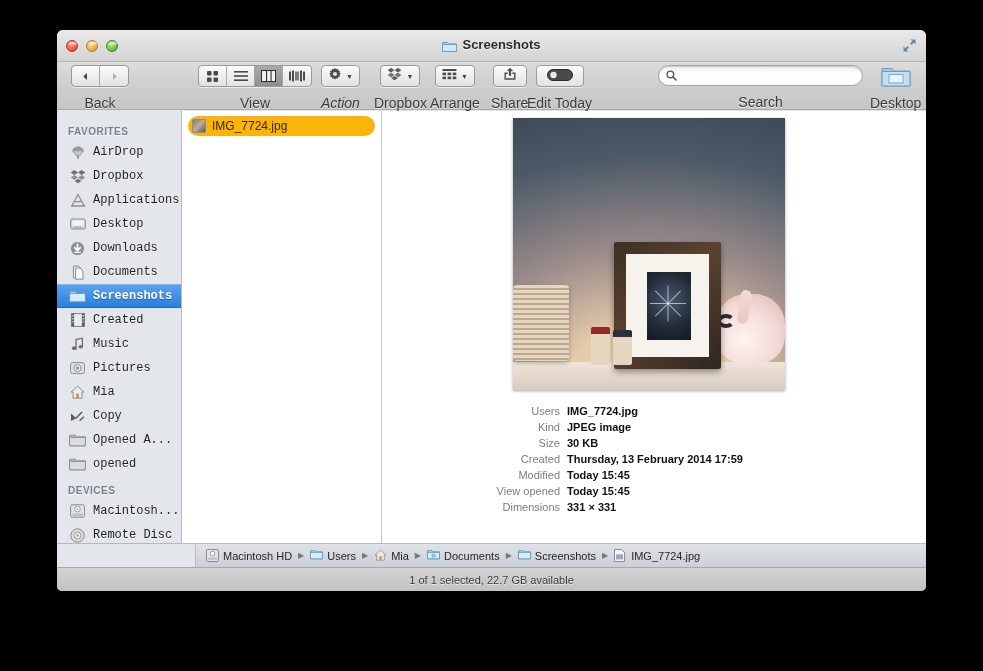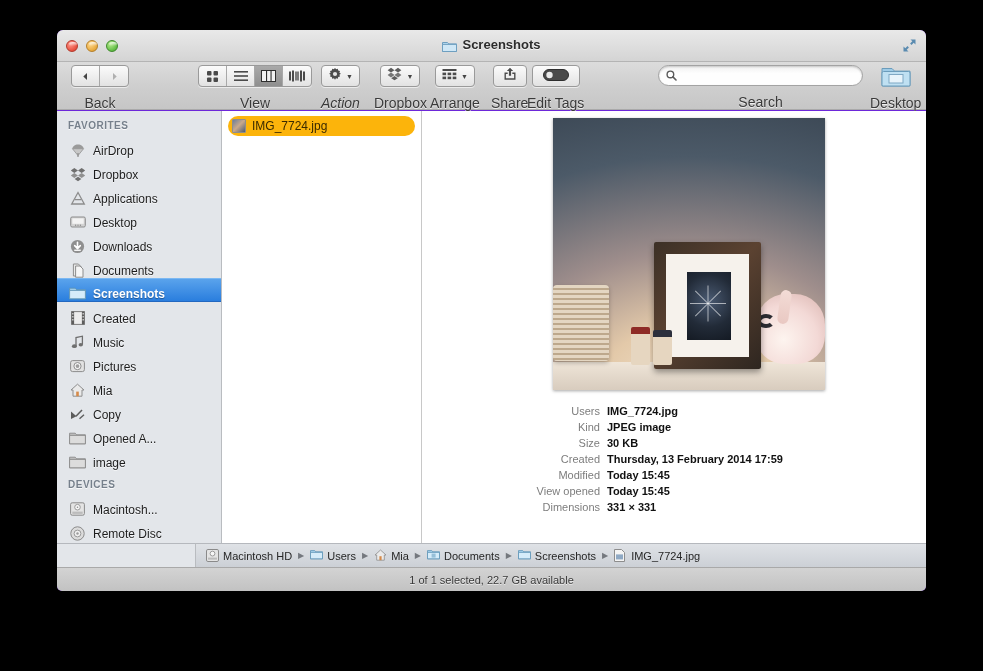--- a/index.html
+++ b/index.html
@@ -11,21 +11,21 @@
   }
 
   
   #finder-window {
     position: absolute;
     left: 57px; top: 30px;
     width: 869px; height: 561px;
     border-radius: 6px 6px 5px 5px;
     box-shadow: 0 8px 26px rgba(0,0,0,.85), 0 0 0 1px rgba(0,0,0,.55);
     overflow: hidden;
-    background: #6d28d9;
+    background: #e5e5e5;
   }
 
   
   #titlebar {
     height: 32px;
     background: linear-gradient(to bottom, #e9e9e9 0%, #d4d4d4 100%);
     border-bottom: 1px solid #b4b4b4;
     position: relative;
   }
   .traffic { position: absolute; top: 10px; width: 12px; height: 12px; border-radius: 50%; }
@@ -88,34 +88,35 @@
     border: none; background: transparent; outline: none;
     font-size: 11px; width: 170px; margin-left: 4px;
     font-family: "Liberation Sans", sans-serif;
   }
 
   
   #body-area { position: absolute; top: 81px; left: 0; right: 0; bottom: 48px; display: flex; }
 
   
   #sidebar {
-    width: 165px; background: #e3e6ea;
+    width: 125px; background: #e3e6ea;
     border-right: 1px solid #b9bcc0;
-    padding-top: 4px; overflow: hidden;
+    padding-top: 10px; overflow: hidden;
   }
   .sb-header {
     font-size: 10px; font-weight: bold; color: #76808c;
     letter-spacing: .5px; padding: 5px 0 3px 11px;
     text-shadow: 0 1px 0 rgba(255,255,255,.8);
   }
   .sb-item {
-    height: 24px; display: flex; align-items: flex-end;
+    height: 24px; display: flex; align-items: center;
     padding-left: 12px; font-size: 12px; color: #1d1d1d; cursor: default;
     text-shadow: 0 1px 0 rgba(255,255,255,.65);
     white-space: nowrap;
+    font-family: Liberation Mono, monospace;
   }
   .sb-item.selected {
     background: linear-gradient(to bottom, #5aa3ec 0%, #2a7ede 100%);
     color: #fff; font-weight: bold; text-shadow: 0 1px 1px rgba(0,0,0,.35);
     border-top: 1px solid #7cb8f2; border-bottom: 1px solid #2268c0;
   }
   .sb-icon { width: 17px; height: 16px; margin-right: 7px; flex: 0 0 17px; display: flex; align-items: center; justify-content: center; }
 
   
   #columns { flex: 1; display: flex; background: #fff; }
@@ -335,21 +336,21 @@
 
     <div class="tool-group" style="left:470px;">
       <div class="btn" style="padding:0 10px;">
         <span>
           <svg width="26" height="12" viewBox="0 0 26 12">
             <rect x="0.5" y="0.5" width="25" height="11" rx="5.5" fill="#4a4a4a" stroke="#2e2e2e"></rect>
             <circle cx="6.5" cy="6" r="3.2" fill="#eaeaea"></circle>
           </svg>
         </span>
       </div>
-      <div class="tool-label">Edit Tags</div>
+      <div class="tool-label">Edit Today</div>
     </div>
 
     <div class="tool-group" style="left:601px;">
       <div id="search-field">
         <span>
           <svg width="11" height="11" viewBox="0 0 11 11">
             <circle cx="4.4" cy="4.4" r="3.3" fill="none" stroke="#5a5a5a" stroke-width="1.4"></circle>
             <line x1="6.9" y1="6.9" x2="10" y2="10" stroke="#5a5a5a" stroke-width="1.6" stroke-linecap="round"></line>
           </svg>
         </span>
@@ -524,21 +525,21 @@
         <span>Opened A...</span>
       </div>
 
       <div class="sb-item">
         <span class="sb-icon">
           <svg width="17" height="14" viewBox="0 0 17 14">
             <path d="M.6 2.2h5.6l1.5 1.6h8.7v9H.6z" fill="#c0c0c0" stroke="#8a8a8a" stroke-width=".9"></path>
             <path d="M.6 4.4h15.8v8.4H.6z" fill="#dcdcdc" stroke="#8a8a8a" stroke-width=".9"></path>
           </svg>
         </span>
-        <span>image</span>
+        <span>opened</span>
       </div>
 
       <div class="sb-header" style="padding-top:9px;">DEVICES</div>
 
       <div class="sb-item">
         <span class="sb-icon">
           <svg width="15" height="14" viewBox="0 0 15 14">
             <rect x="0.6" y="0.8" width="13.8" height="12.4" rx="1.6" fill="#e4e4e4" stroke="#8a8a8a"></rect>
             <circle cx="7.5" cy="5.2" r="2.8" fill="#f7f7f7" stroke="#9a9a9a"></circle>
             <circle cx="7.5" cy="5.2" r=".8" fill="#8a8a8a"></circle>

